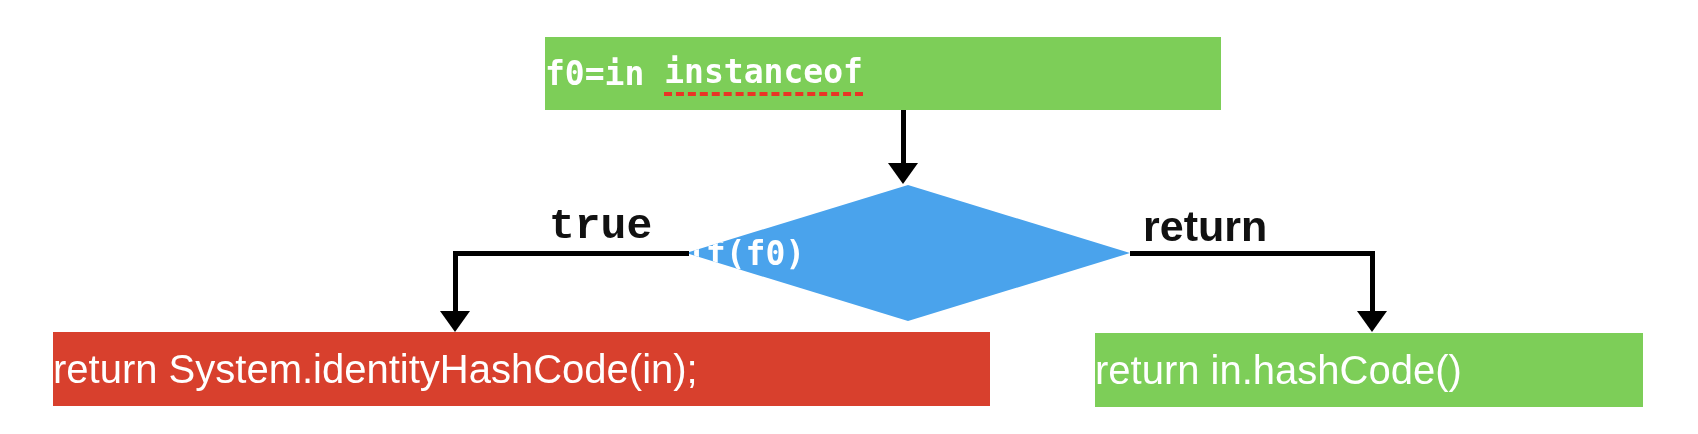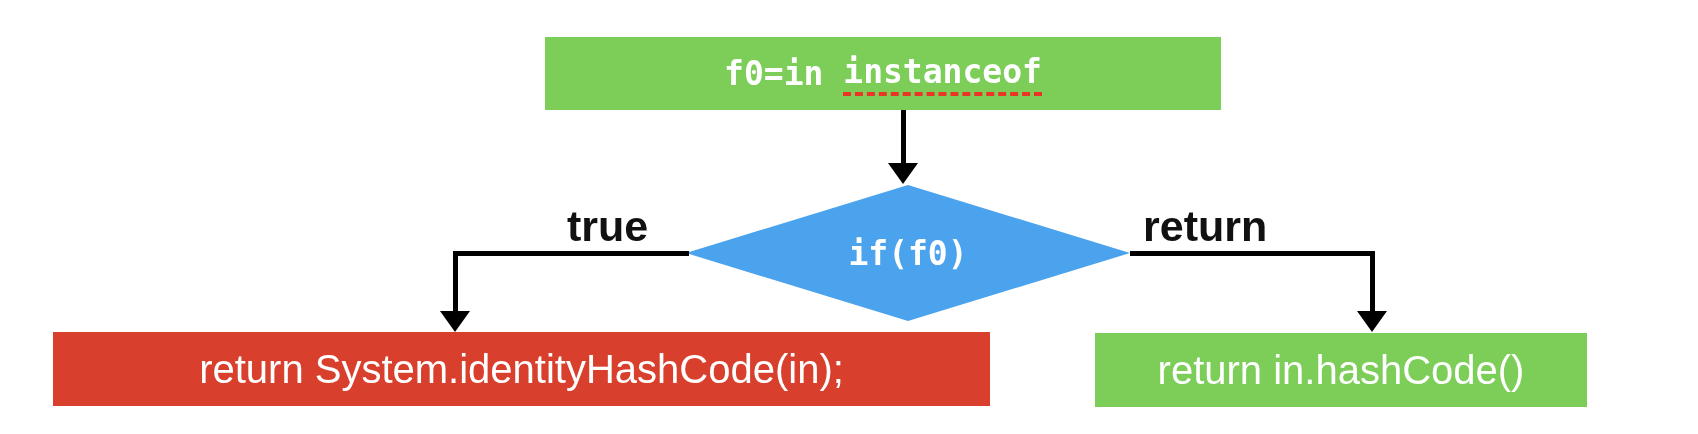--- a/index.html
+++ b/index.html
@@ -19,21 +19,21 @@
     height:434px;
     background:#ffffff;
     overflow:hidden;
     font-family:"Liberation Sans", sans-serif;
   }
   
   .node{
     position:absolute;
     display:flex;
     align-items:center;
-    justify-content:center;
+    justify-content:flex-start;
     color:var(--text_light);
     text-align:center;
   }
   .node.code{
     font-family:"DejaVu Sans Mono","Liberation Mono",monospace;
     font-weight:bold;
   }
   .statement-node{
     left:545px; top:37px; width:676px; height:73px;
     background:var(--green);
@@ -49,21 +49,21 @@
     background:var(--blue);
     clip-path:polygon(50% 0%, 100% 50%, 50% 100%, 0% 50%);
     font-size:33px;
   }
   .true-node{
     left:53px; top:332px; width:937px; height:74px;
     background:var(--red);
     font-size:40px;
   }
   .false-node{
-    left:1095px; top:333px; width:492px; height:74px;
+    left:1095px; top:333px; width:548px; height:74px;
     background:var(--green);
     font-size:40px;
   }
   
   .edge{
     position:absolute;
     background:var(--line);
   }
   .edge-v1{ left:901px; top:110px; width:5px; height:55px; }
   .edge-hl{ left:453px; top:251px; width:236px; height:5px; }
@@ -81,21 +81,21 @@
   .ah-l{ left:440px; top:311px; }
   .ah-r{ left:1357px; top:311px; }
   
   .branch-label{
     position:absolute;
     color:var(--text_dark);
     font-weight:bold;
     font-size:43px;
     line-height:1;
   }
-  .label-true{ left:567px; top:205px; }
+  .label-true{ left:549px; top:205px;font-family:Liberation Mono, monospace; }
   .label-false{ left:1143px; top:205px; }
 </style>
 </head>
 <body>
 
 <div class="canvas">
 
   <div class="node code statement-node"><span>f0=in </span><span class="keyword-underlined">instanceof</span></div>
 
   <div class="edge edge-v1"></div>

